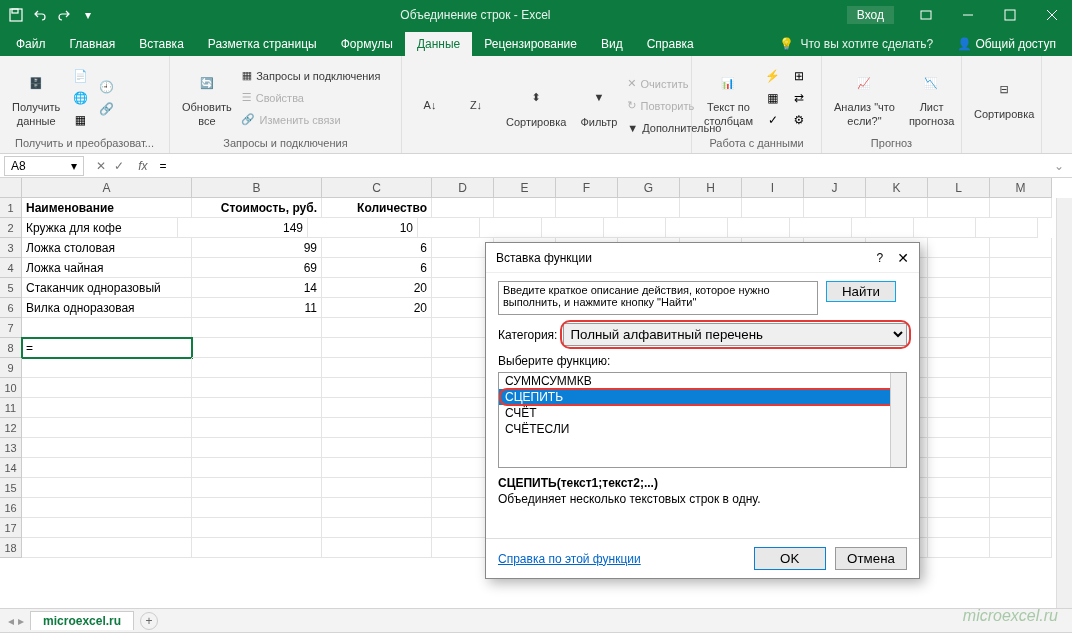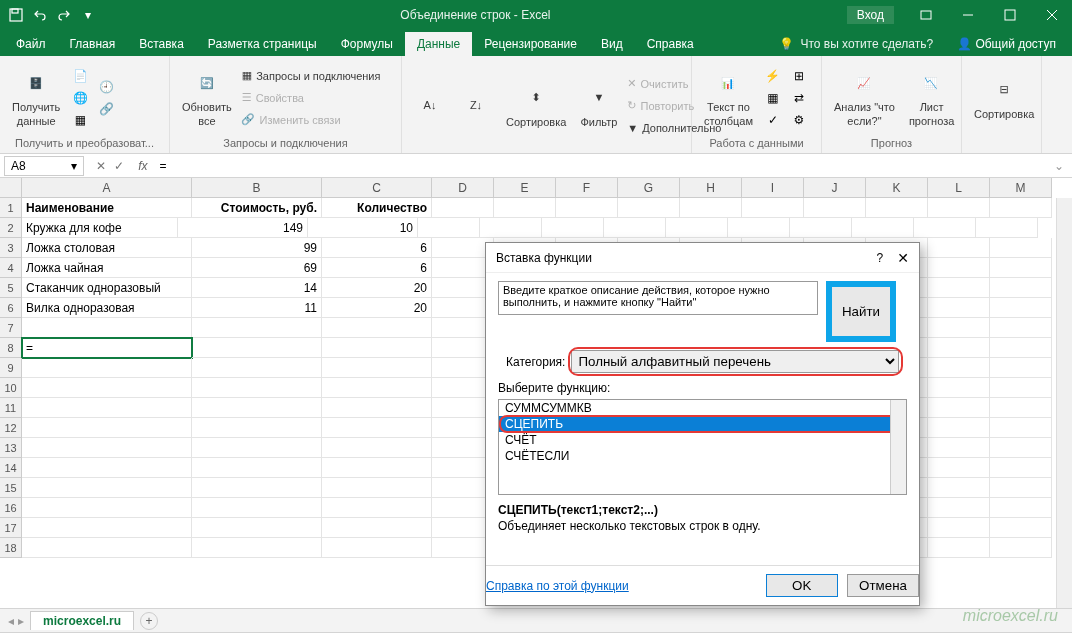--- a/index.html
+++ b/index.html
@@ -66,33 +66,33 @@
 .statusbar { height: 22px; background: #f3f3f3; border-top: 1px solid #d4d4d4; display: flex; align-items: center; padding: 0 8px; font-size: 11px; color: #555; justify-content: space-between; }
 
 
 .dialog { position: absolute; left: 485px; top: 242px; width: 435px; background: #fff; border: 1px solid #888; box-shadow: 4px 4px 12px rgba(0,0,0,0.3); font-size: 12px; }
 .dialog .dtitle { height: 30px; display: flex; align-items: center; justify-content: space-between; padding: 0 10px; border-bottom: 1px solid #eee; }
 .dialog .dtitle .dclose { cursor: pointer; font-size: 14px; }
 .dialog .dtitle .dq { display: flex; gap: 14px; align-items: center; }
 .dialog .dbody { padding: 8px 12px 12px; }
 .dialog .dbody .lbl { margin: 6px 0 4px; }
 .dialog textarea { width: 320px; height: 34px; resize: none; font-size: 11px; padding: 2px 4px; border: 1px solid #999; font-family: inherit; vertical-align: top; }
-.dialog .findbtn { width: 70px; margin-left: 8px; padding: 17px 0; background: #e8e8e8; border: 6px solid #0ea5e9; cursor: pointer; }
-.dialog .catrow { display: flex; align-items: center; gap: 6px; margin: 8px 8px; }
+.dialog .findbtn { width: 70px; margin-left: 8px; padding: 2px 0; background: #e8e8e8; border: 1px solid #0ea5e9; cursor: pointer; }
+.dialog .catrow { display: flex; align-items: center; gap: 6px; margin: 8px 0; }
 .dialog .catrow select { flex: 1; padding: 2px; border: 1px solid #999; }
 .dialog .catrow.hl { position: relative; }
 .dialog .catrow.hl::after { content: ""; position: absolute; left: 62px; right: -4px; top: -3px; bottom: -3px; border: 2px solid #e53935; border-radius: 10px; pointer-events: none; }
 .dialog .funclist { border: 1px solid #999; height: 96px; overflow: hidden; position: relative; }
 .dialog .funclist .fitem { padding: 1px 6px; cursor: pointer; }
 .dialog .funclist .fitem.sel { background: #0b7fd6; color: #fff; position: relative; }
 .dialog .funclist .fitem.sel::after { content: ""; position: absolute; left: 0; right: -2px; top: -1px; bottom: -1px; border: 2px solid #e53935; border-radius: 8px; pointer-events: none; }
 .dialog .funclist .scr { position: absolute; right: 0; top: 0; bottom: 0; width: 16px; background: #f0f0f0; border-left: 1px solid #ccc; }
 .dialog .sig { font-weight: bold; margin: 8px 0 2px; }
 .dialog .desc { margin-bottom: 20px; }
-.dialog .dfoot { border-top: 1px solid #ddd; padding: 8px 0; display: flex; align-items: center; justify-content: space-between; }
+.dialog .dfoot { border-top: 1px solid #ddd; padding: 8px 12px; display: flex; align-items: center; justify-content: space-between; }
 .dialog .dfoot a { color: #0066cc; text-decoration: underline; cursor: pointer; }
 .dialog .dfoot .btns button { width: 72px; padding: 3px 0; margin-left: 6px; background: #e8e8e8; border: 1px solid #999; cursor: pointer; }
 .dialog .dfoot .btns button.primary { border: 1px solid #0b7fd6; }
 
 .watermark { position: absolute; bottom: 8px; right: 14px; font-size: 16px; color: #a8c9a8; font-style: italic; pointer-events: none; }
 </style>
 </head>
 <body>
 
 <div class="titlebar">

